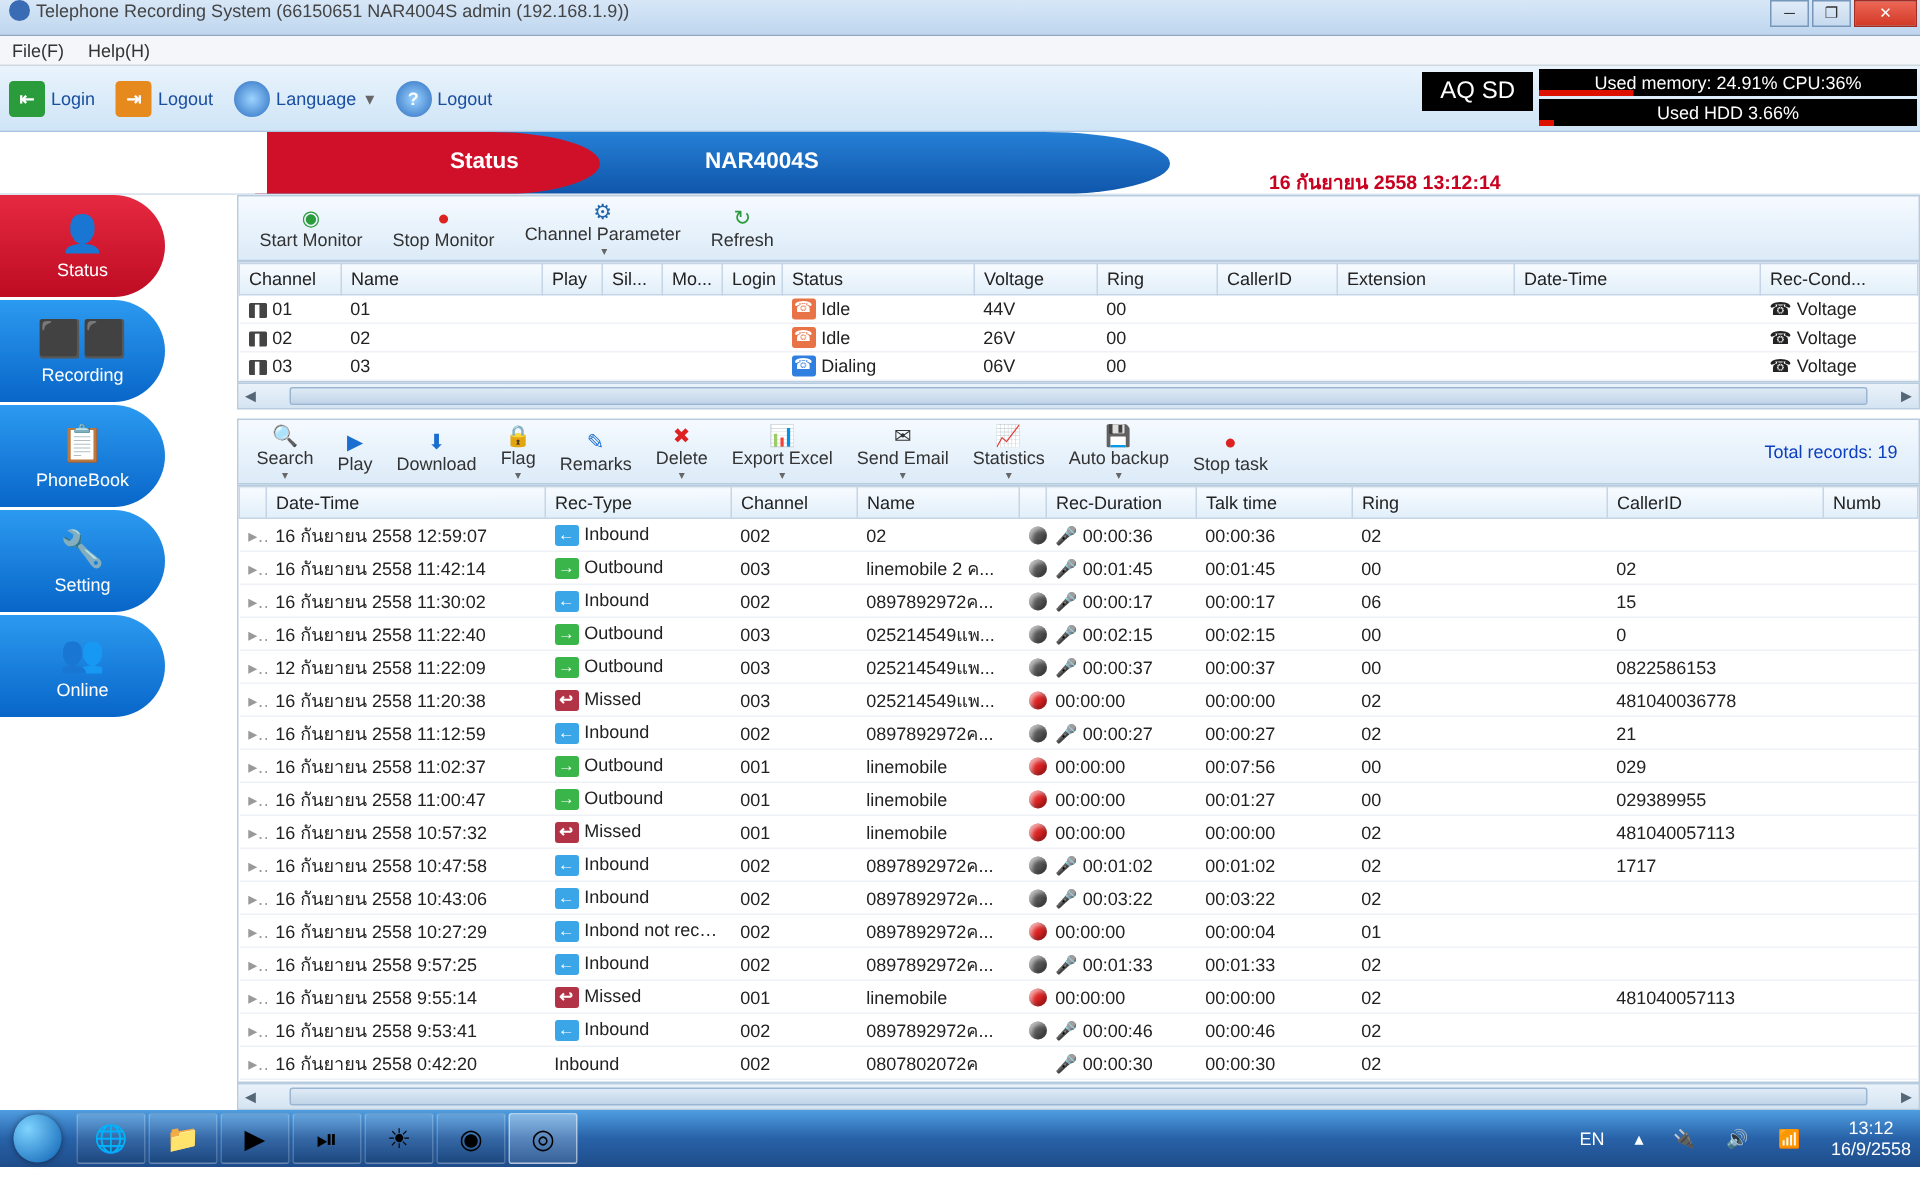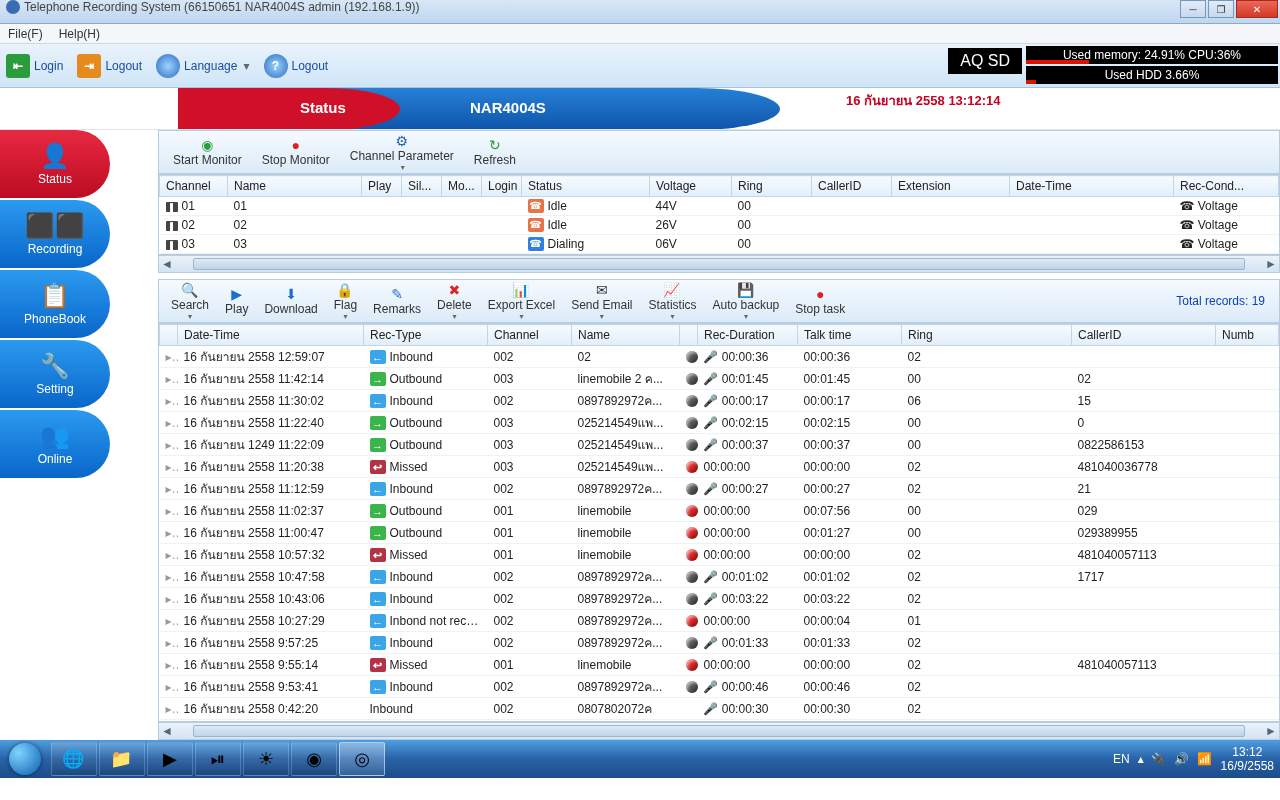--- a/index.html
+++ b/index.html
@@ -21,21 +21,21 @@
 .meter{background:#000;color:#fff;display:flex;align-items:center;justify-content:center;height:18px;font-size:12px;margin-bottom:2px;position:relative}
 .meter-red{background:#d10;height:4px;position:absolute;left:0;bottom:0}
 
 .brandband{height:42px;background:#fff;position:relative;overflow:hidden;border-bottom:1px solid #dce5ee}
 .brand-red{position:absolute;left:0;top:0;height:42px;width:400px;background:linear-gradient(90deg,#fefefe 0,#fefefe 170px,#d01029 170px,#d01029 400px);border-radius:0 700px 700px 0/0 200px 200px 0}
 .brand-blue{position:absolute;left:0;top:0;height:42px;width:780px;background:linear-gradient(#2580d6,#0f55aa);border-radius:0 800px 800px 0/0 200px 200px 0;z-index:-0}
 .brandband>div{z-index:1}
 .logo{position:absolute;left:16px;top:8px;color:#d01029;font-weight:bold;font-style:italic;font-size:22px;letter-spacing:1px;z-index:3}
 .brand-status{position:absolute;left:300px;top:11px;color:#fff;font-weight:bold;font-size:15px;z-index:3}
 .brand-model{position:absolute;left:470px;top:11px;color:#fff;font-weight:bold;font-size:15px;z-index:3}
-.brand-time{position:absolute;left:846px;top:2px;color:#c90020;font-weight:bold;font-size:13px;z-index:3}
+.brand-time{position:absolute;left:846px;top:23px;color:#c90020;font-weight:bold;font-size:13px;z-index:3}
 
 .content{display:flex;height:calc(100% - 24px - 20px - 44px - 42px - 22px - 38px)}
 .sidebar{width:158px;background:#fff;position:relative}
 .side-tab{position:relative;width:110px;height:68px;margin-left:0;margin-bottom:2px;display:flex;flex-direction:column;align-items:center;justify-content:center;color:#fff;font-size:13px}
 .side-tab-shape{position:absolute;inset:0;background:linear-gradient(#2c9af0,#0866c9);border-radius:0 60px 60px 0}
 .side-tab.active .side-tab-shape{background:linear-gradient(#e62940,#bd0c23)}
 .side-tab .icn{font-size:24px;z-index:2;margin-bottom:2px;color:#fff}
 .side-tab .lbl{z-index:2}
 .main{flex:1;background:#fff;display:flex;flex-direction:column;min-width:0}
 
@@ -61,21 +61,21 @@
 .flagcol{color:#999}
 .rec-arrow{display:inline-block;width:16px;height:14px;text-align:center;color:#fff;border-radius:2px;font-size:11px;line-height:14px;margin-right:4px;font-weight:bold}
 
 .statusbar{height:22px;background:linear-gradient(#f2f7fc,#dce9f5);border-top:1px solid #b8cce0;display:flex;align-items:center;font-size:12px;color:#333}
 .statusbar>div{padding:0 10px;border-right:1px solid #c5d5e6}
 
 .taskbar{height:38px;background:linear-gradient(#4f9de0 0,#2862a8 50%,#1e4c89 100%);display:flex;align-items:center;position:relative}
 .start{width:50px;height:38px;display:flex;align-items:center;justify-content:center}
 .orb{width:32px;height:32px;border-radius:50%;background:radial-gradient(circle at 30% 30%,#7fd4ff,#0a5fb2);box-shadow:0 0 4px rgba(0,0,0,.5)}
 .taskicn{width:46px;height:34px;margin:2px 1px;background:linear-gradient(rgba(255,255,255,.15),rgba(0,0,0,.1));border:1px solid rgba(255,255,255,.2);border-radius:2px;display:flex;align-items:center;justify-content:center;font-size:18px}
-.tray{position:absolute;right:6px;top:0;height:38px;display:flex;align-items:center;color:#fff;font-size:11px;gap:8px}
+.tray{position:absolute;right:6px;top:0;height:38px;display:flex;align-items:center;color:#fff;font-size:11px;gap:20px}
 .tray .clk{text-align:center;line-height:14px}
 </style>
 </head>
 <body>
 
 <div class="window">
  <div class="titlebar">
    <div class="titlebar-icon"></div>
    <div class="titlebar-text">Telephone Recording System (66150651 NAR4004S admin (192.168.1.9))</div>
    <div class="win-controls">
@@ -405,21 +405,21 @@
                 <td>025214549แพ...</td>
                 <td><span class="dot" style="background:#555"></span></td>
                 <td>🎤 00:02:15</td>
                 <td>00:02:15</td>
                 <td>00</td>
                 <td>0</td>
                 <td></td>
               </tr>
               <tr>
                 <td class="flagcol">▸</td>
-                <td>16 กันยายน 1249 11:22:09</td>
+                <td>12 กันยายน 2558 11:22:09</td>
                 <td><span class="rec-arrow" style="background:#39b54a">→</span>Outbound</td>
                 <td>003</td>
                 <td>025214549แพ...</td>
                 <td><span class="dot" style="background:#555"></span></td>
                 <td>🎤 00:00:37</td>
                 <td>00:00:37</td>
                 <td>00</td>
                 <td>0822586153</td>
                 <td></td>
               </tr>

